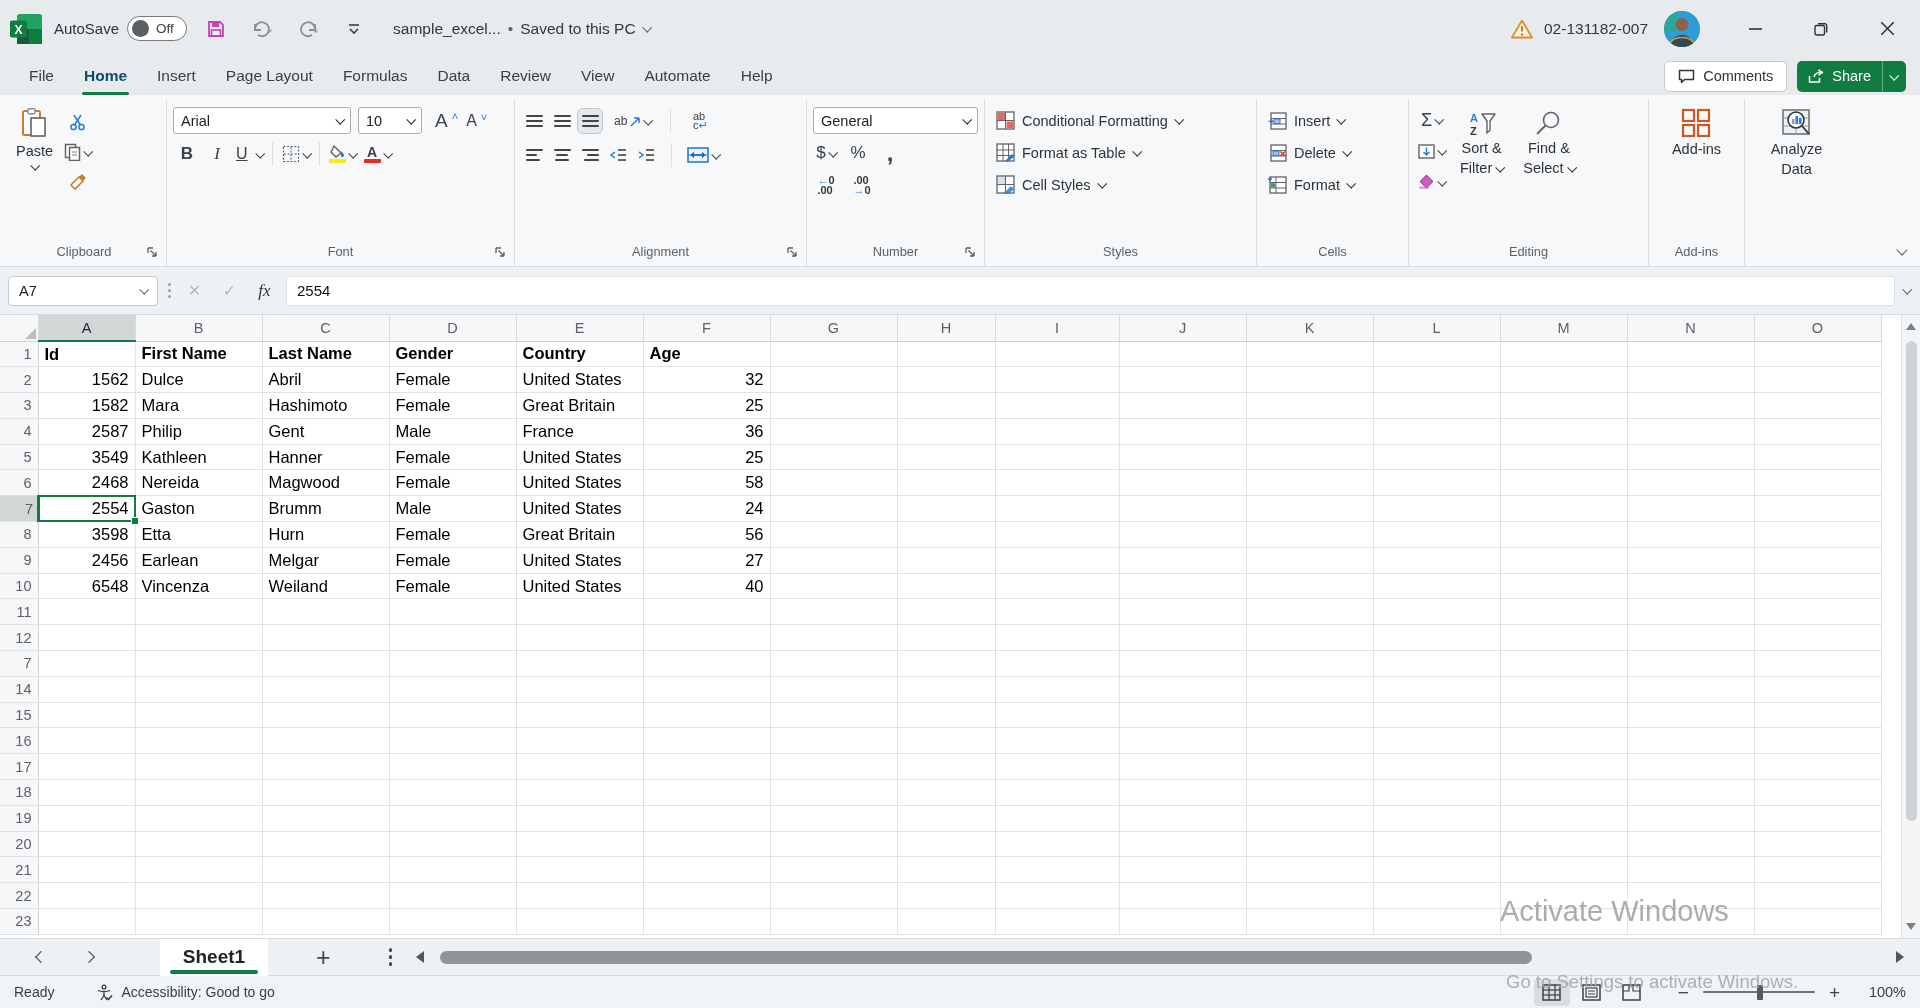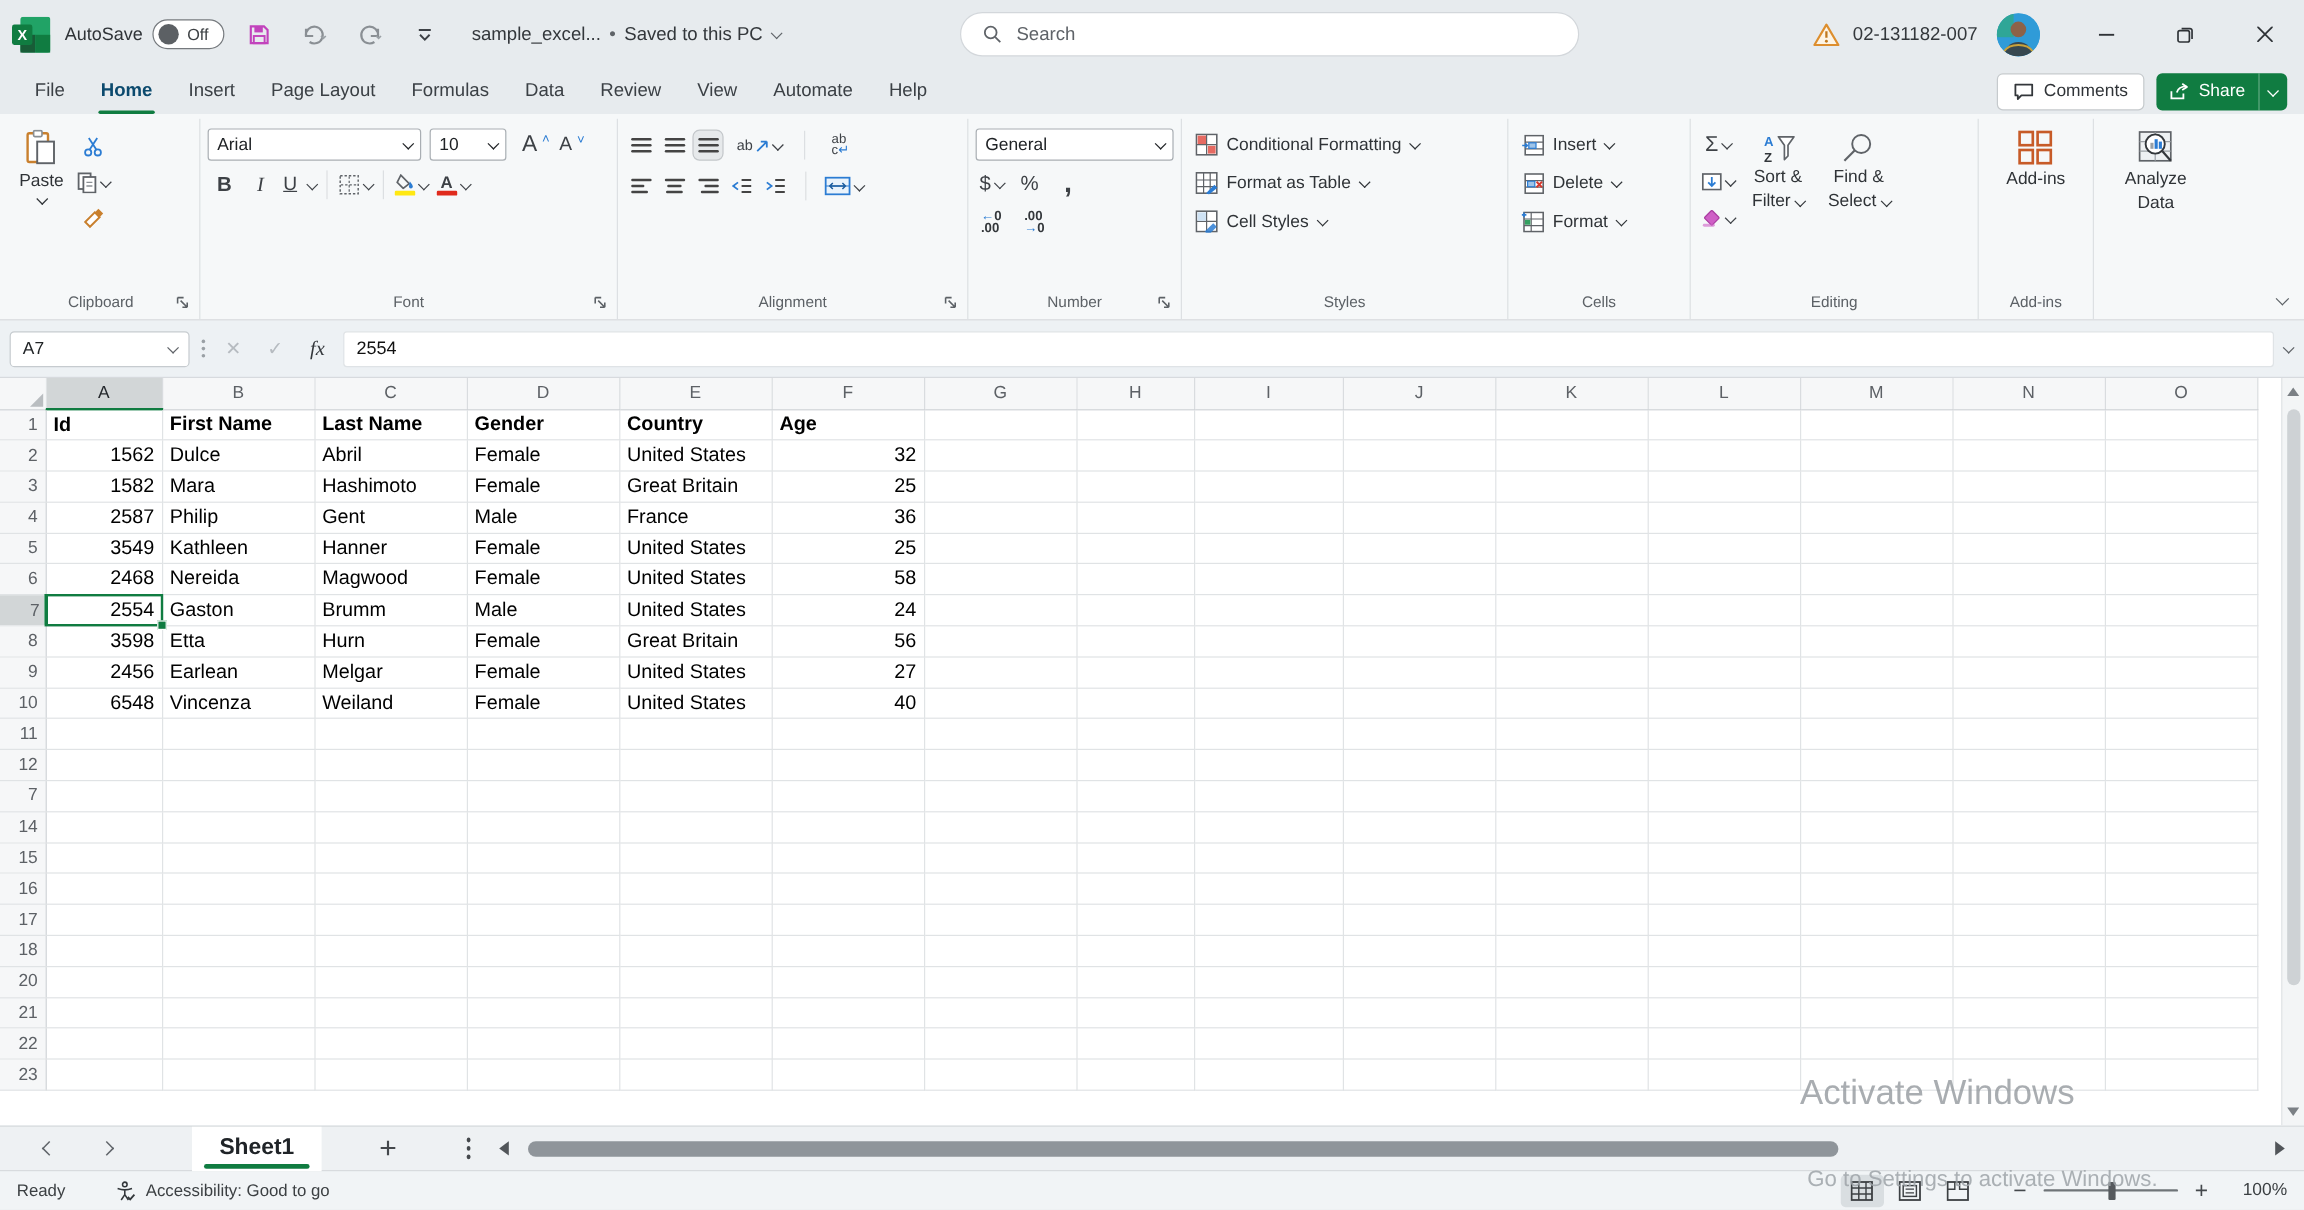--- a/index.html
+++ b/index.html
@@ -179,27 +179,20 @@
         </svg>
       </div>
       <div class="docname">
         <span>sample_excel...</span>
         <span class="dot">•</span>
         <span>Saved to this PC</span>
         <span class="chev" style="color:#5f6368"></span>
       </div>
     </div>
 
-    <div class="searchbox">
-      <svg width="17" height="17" viewBox="0 0 17 17">
-        <circle cx="7" cy="7" r="5.2" fill="none" stroke="#5f6368" stroke-width="1.6"></circle>
-        <line x1="11" y1="11" x2="15.5" y2="15.5" stroke="#5f6368" stroke-width="1.6"></line>
-      </svg>
-      <input type="text" placeholder="Search" style="">
-    </div>
 
     <div class="tb-right">
       <svg width="24" height="22" viewBox="0 0 24 22">
         <path d="M12 2.5 L22 19.5 H2 Z" fill="#fdf4e5" stroke="#dd8e2e" stroke-width="1.8" stroke-linejoin="round"></path>
         <line x1="12" y1="8" x2="12" y2="13.5" stroke="#c0791f" stroke-width="1.9"></line>
         <circle cx="12" cy="16.4" r="1.2" fill="#c0791f"></circle>
       </svg>
       <span class="deviceid">02-131182-007</span>
       <div class="avatar">
         <svg width="36" height="36" viewBox="0 0 36 36">
@@ -1052,20 +1045,38 @@
             <td></td>
             <td></td>
             <td></td>
             <td></td>
             <td></td>
             <td></td>
             <td></td>
             <td></td>
           </tr>
           <tr>
+            <td class="rh">19</td>
+            <td></td>
+            <td></td>
+            <td></td>
+            <td></td>
+            <td></td>
+            <td></td>
+            <td></td>
+            <td></td>
+            <td></td>
+            <td></td>
+            <td></td>
+            <td></td>
+            <td></td>
+            <td></td>
+            <td></td>
+          </tr>
+          <tr>
             <td class="rh">20</td>
             <td></td>
             <td></td>
             <td></td>
             <td></td>
             <td></td>
             <td></td>
             <td></td>
             <td></td>
             <td></td>

